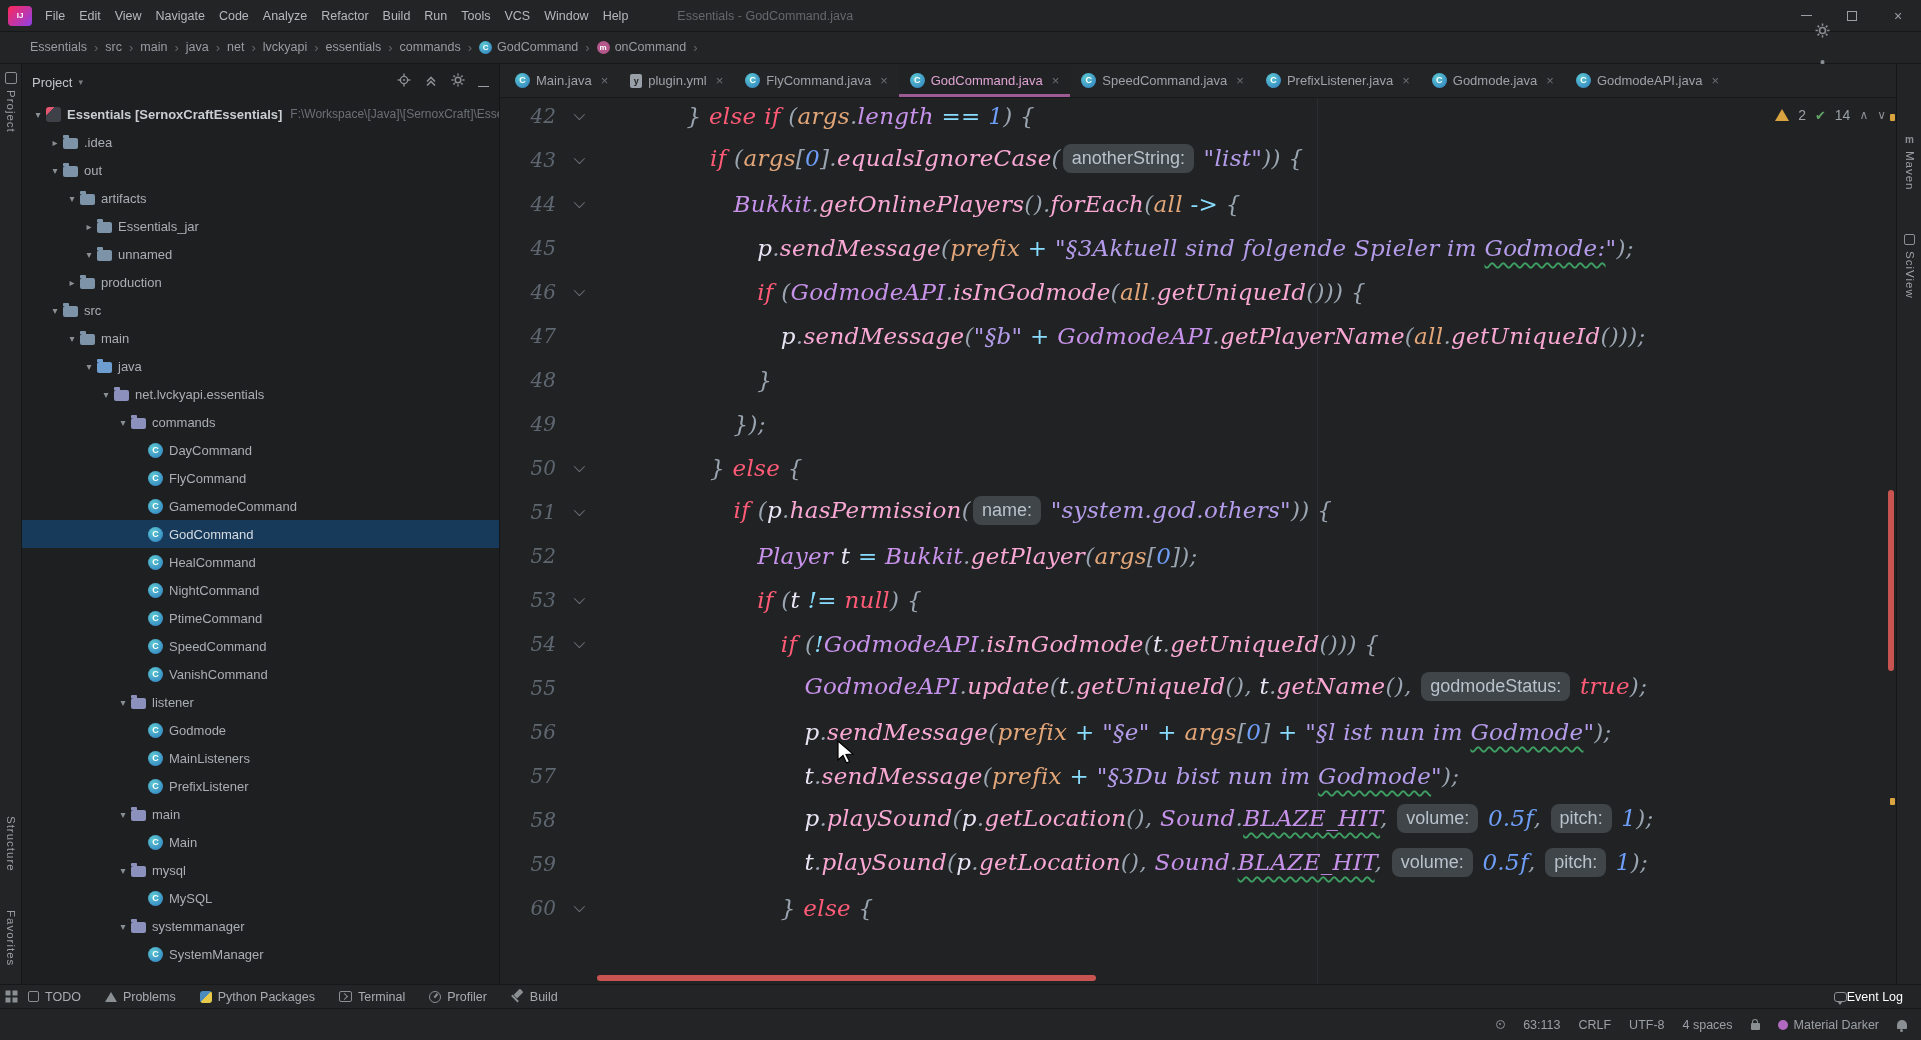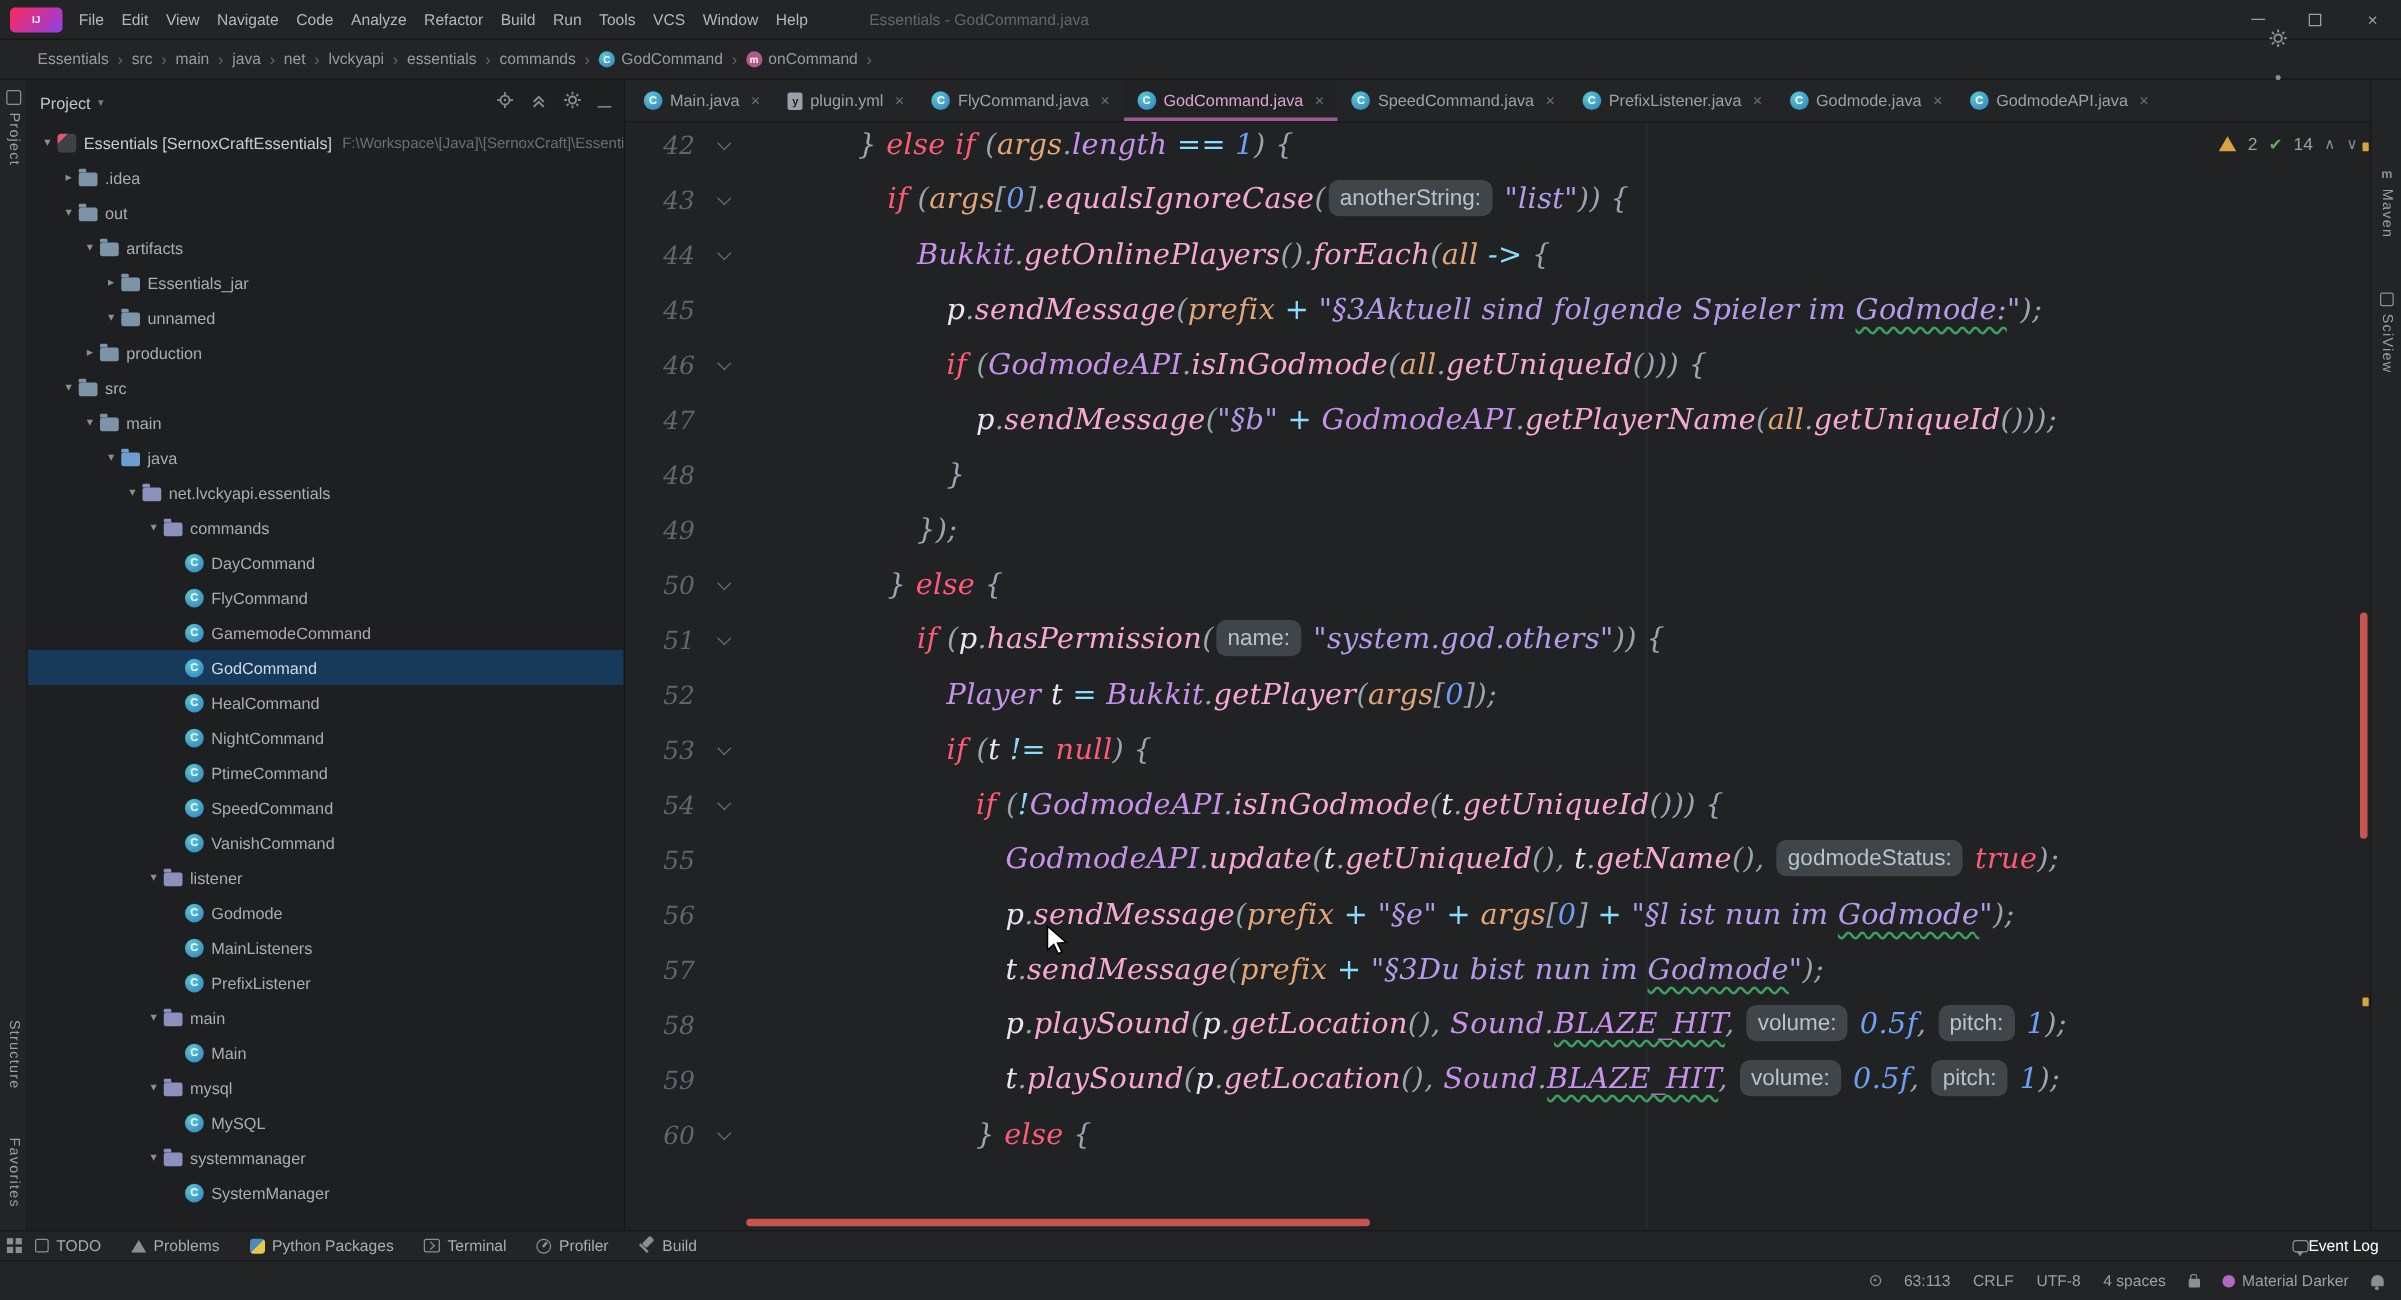--- a/index.html
+++ b/index.html
@@ -3,21 +3,21 @@
 <meta charset="utf-8">
 <style>
   * { box-sizing: border-box; margin: 0; padding: 0; }
   html,body { width:1921px; height:1040px; overflow:hidden; background:#111; }
   body { font-family:"Liberation Sans", sans-serif; }
   .root { position:relative; width:1921px; height:1040px; background:#202124; overflow:hidden; }
 
   
   .titlebar { position:absolute; left:0; top:0; width:100%; height:32px; background:#232426;
     display:flex; align-items:center; border-bottom:1px solid #161719; }
-  .app-logo { width:42px; height:20px; margin-left:8px; border-radius:4px;
+  .app-logo { width:24px; height:20px; margin-left:8px; border-radius:4px;
     background:linear-gradient(135deg,#FE2857,#8F41E9); color:#fff; font:700 8px/20px "Liberation Sans",sans-serif;
     text-align:center; }
   .menus { display:flex; margin-left:6px; }
   .menu-item { padding:0 7px; font-size:12.5px; color:#B4B8BC; line-height:32px; cursor:default; }
   .win-title { margin-left:42px; font-size:12.5px; color:#64686C; line-height:32px; }
   .win-controls { margin-left:auto; display:flex; align-items:center; height:32px; }
   .wc { width:46px; height:32px; display:flex; align-items:center; justify-content:center; color:#9AA0A6; font-size:14px; }
   .min-g { display:inline-block; width:11px; height:1.5px; background:#9AA0A6; }
   .max-g { display:inline-block; width:10px; height:10px; border:1.5px solid #9AA0A6; }
 
@@ -60,21 +60,21 @@
     border-right:1px solid #141517; overflow:hidden; }
   .proj-head { height:36px; display:flex; align-items:center; padding:0 10px; }
   .ph-title { display:flex; align-items:center; gap:6px; font-size:13px; color:#C2C6CA; }
   .ph-title .caret { font-size:9px; color:#7A7E82; }
   .ph-icons { margin-left:auto; display:flex; align-items:center; gap:13px; }
   .tree { position:absolute; top:36px; left:0; right:0; bottom:0; overflow:hidden; }
   .trow { height:28px; display:flex; align-items:center; font-size:13px; color:#A9AEB4; white-space:nowrap; cursor:default; }
   .trow.sel { background:#173A5B; color:#D4DAE1; }
   .trow .arrow { width:16px; display:inline-block; color:#8A8F94; font-size:10px; text-align:center; flex:none; }
   .tlbl { margin-left:6px; }
-  .tlbl.rootlbl { color:#C9CED3; }
+  .tlbl.rootlbl { color:#C9CED3;font-weight:bold; }
   .tpath { margin-left:8px; font-size:12px; color:#6B7077; }
   .ticon2 { flex:none; display:inline-block; position:relative; font-style:normal; }
   .ticon2.folder, .ticon2.package, .ticon2.folder-src { width:15px; height:11px; border-radius:2px; background:#7D93A8; margin-top:2px; }
   .ticon2.folder::before, .ticon2.package::before, .ticon2.folder-src::before { content:""; position:absolute; left:0; top:-3px;
     width:6px; height:3px; border-radius:1px 1px 0 0; background:inherit; }
   .ticon2.package { background:#8B90BC; }
   .ticon2.folder-src { background:#6E9ECF; }
   .ticon2.class { width:15px; height:15px; border-radius:50%; background:radial-gradient(circle at 35% 30%, #5BC8D2, #2F7CBF);
     color:#fff; font:700 9px/15px "Liberation Sans",sans-serif; text-align:center; }
   .ticon2.jar { width:13px; height:14px; border-radius:2px; background:#C6A27C; border-top:3px solid #8C6F50; }

